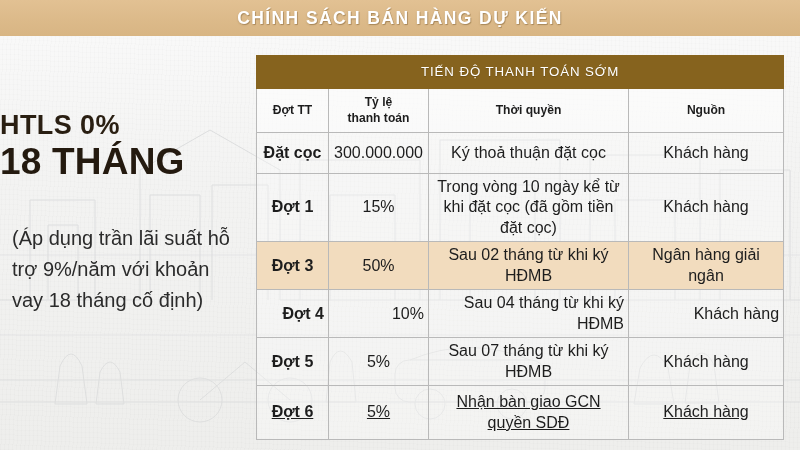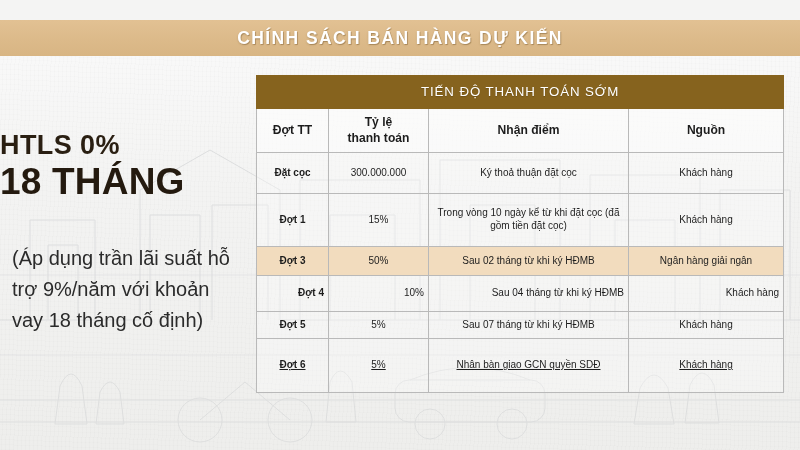--- a/index.html
+++ b/index.html
@@ -9,21 +9,20 @@
     background:#f4f4f3;
     position:relative;
     overflow:hidden;
   }
 
   
   #stage{
     position:absolute; inset:0;
     background:
       linear-gradient(180deg,#fafafa 0%,#f3f3f2 40%,#eeeeec 100%);
-    margin-top: 20px;
   }
   #texture{
     position:absolute; inset:0;
     opacity:.55;
     background-image:
       repeating-linear-gradient(92deg, rgba(0,0,0,.022) 0px, rgba(0,0,0,.022) 1px, transparent 1px, transparent 4px),
       repeating-linear-gradient(2deg, rgba(0,0,0,.018) 0px, rgba(0,0,0,.018) 1px, transparent 1px, transparent 5px);
     pointer-events:none;
   }
   #sketch{
@@ -83,21 +82,21 @@
   }
   col.c1{width:72px;}
   col.c2{width:100px;}
   col.c3{width:200px;}
   col.c4{width:155px;}
 
   th,td{
     border:1px solid #b9b9b9;
     text-align:center;
     vertical-align:middle;
-    font-size:10px;
+    font-size:16px;
     color:#1d1d1d;
     padding:3px 4px;
     line-height:1.28;
   }
   tr.band th{
     background:#86631e;
     color:#ffffff;
     font-size:13.3px;
     font-weight:400;
     letter-spacing:.9px;
@@ -187,21 +186,21 @@
       <thead>
         <tr class="band">
           <th colspan="4">TIẾN ĐỘ THANH TOÁN SỚM</th>
         </tr>
         <tr class="colhead">
           <th>Đợt TT</th>
           <th>
             <span>Tỷ lệ</span><br>
             <span>thanh toán</span>
           </th>
-          <th>Nhận điểm</th>
+          <th>Thời quyền</th>
           <th>Nguồn</th>
         </tr>
       </thead>
       <tbody>
         <tr class="r-deposit">
           <td class="stage-name">Đặt cọc</td>
           <td>300.000.000</td>
           <td>Ký thoả thuận đặt cọc</td>
           <td>Khách hàng</td>
         </tr>

